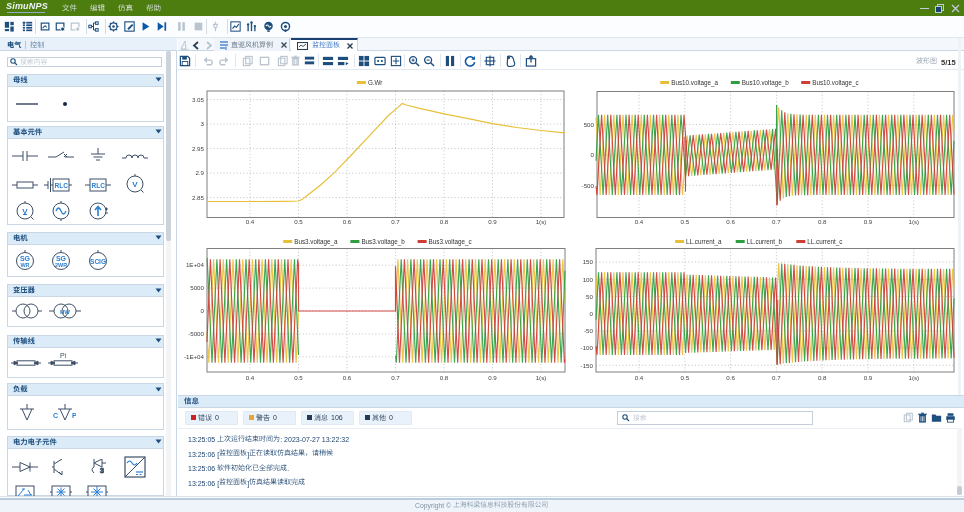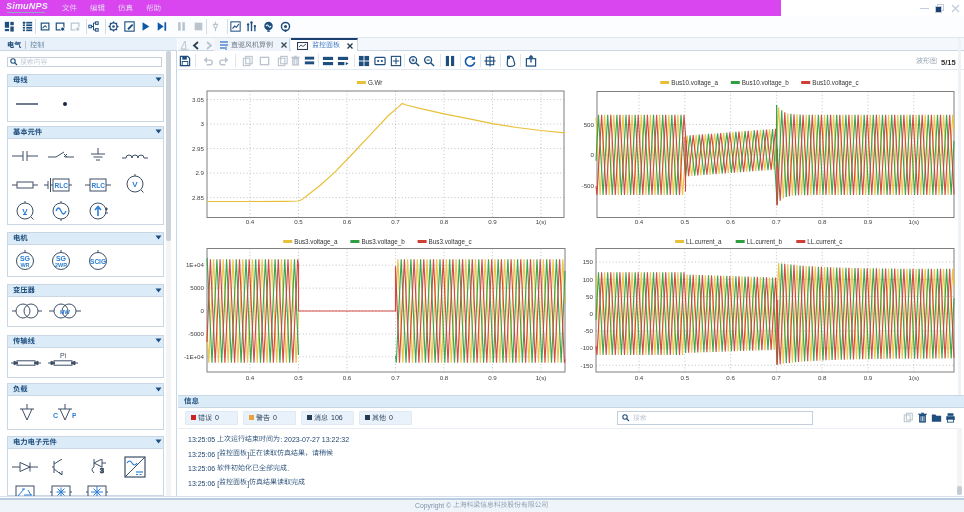--- a/index.html
+++ b/index.html
@@ -96,21 +96,21 @@
       <path id="g84" d="M382 -529V-473H865V-529ZM382 -388V-332H865V-388ZM310 -671V-614H945V-671ZM541 -815C568 -773 599 -717 612 -681L673 -708C659 -743 629 -797 600 -838ZM369 -242V78H428V37H814V75H875V-242ZM428 -19V-186H814V-19ZM260 -835C209 -682 124 -530 33 -432C45 -417 65 -384 72 -369C106 -408 140 -454 171 -504V81H233V-614C266 -679 296 -748 320 -817Z"></path>
       <path id="g85" d="M616 -839V-679H376V-616H616V-460H397V-398H428C468 -288 525 -193 598 -115C515 -53 418 -9 319 17C332 32 348 60 355 78C459 47 559 -2 646 -69C722 -3 813 47 918 79C928 62 947 35 962 21C860 -6 771 -52 697 -112C789 -197 861 -306 903 -443L861 -462L849 -460H682V-616H926V-679H682V-839ZM495 -398H819C781 -302 721 -222 649 -157C582 -224 530 -306 495 -398ZM182 -838V-634H51V-571H182V-344L38 -305L59 -240L182 -277V-5C182 10 177 15 163 15C150 15 107 15 58 14C67 32 77 60 79 76C148 76 188 74 213 64C238 54 249 35 249 -5V-298L371 -335L363 -396L249 -363V-571H362V-634H249V-838Z"></path>
       <path id="g86" d="M111 -801V-442C111 -294 105 -94 36 47C51 54 79 68 91 79C137 -17 157 -143 166 -262H324V-11C324 2 319 7 307 8C294 8 254 8 208 7C216 24 224 53 227 70C292 70 330 69 353 58C377 47 385 26 385 -10V-801ZM172 -740H324V-565H172ZM172 -504H324V-324H170C171 -366 172 -406 172 -443ZM520 -800V-689C520 -617 503 -533 396 -470C408 -460 431 -434 439 -421C556 -492 582 -599 582 -688V-737H761V-566C761 -495 773 -469 833 -469C845 -469 889 -469 902 -469C919 -469 938 -470 949 -474C947 -489 944 -516 943 -533C931 -530 913 -528 901 -528C890 -528 848 -528 837 -528C824 -528 823 -537 823 -565V-800ZM818 -332C784 -251 733 -184 671 -129C609 -186 561 -254 527 -332ZM424 -395V-332H478L467 -328C504 -236 556 -156 622 -90C551 -39 470 -2 387 19C399 34 414 60 421 77C509 50 595 10 669 -47C741 11 825 55 922 81C931 62 949 36 963 22C870 1 788 -37 719 -89C799 -163 864 -259 901 -381L861 -398L850 -395Z"></path>
       <path id="g87" d="M507 -812C466 -656 390 -522 284 -438C297 -425 319 -395 327 -380C440 -476 525 -624 573 -798ZM750 -819 690 -807C735 -614 800 -494 922 -389C932 -409 952 -432 969 -445C856 -536 793 -641 750 -819ZM263 -835C213 -682 128 -530 36 -432C49 -416 69 -382 76 -366C107 -401 137 -441 165 -484V78H232V-598C269 -668 301 -742 327 -816ZM393 -444V-382H528C507 -183 446 -48 305 30C320 42 342 67 351 79C500 -14 569 -159 594 -382H782C768 -123 754 -25 731 -1C722 10 713 12 697 12C679 12 636 11 589 7C600 24 607 51 608 70C654 73 699 73 724 71C752 69 771 62 788 40C819 4 834 -104 848 -412C849 -422 849 -444 849 -444Z"></path>
       <path id="g88" d="M396 -838C384 -794 369 -750 351 -707H65V-644H323C258 -510 165 -385 43 -301C55 -288 76 -264 85 -249C151 -295 208 -352 258 -416V78H324V-122H754V-10C754 5 748 11 731 12C712 12 651 13 582 10C592 29 602 57 605 75C692 75 747 75 778 65C810 54 820 32 820 -9V-521H330C354 -561 376 -602 395 -644H938V-707H422C437 -745 451 -784 463 -822ZM324 -292H754V-181H324ZM324 -350V-460H754V-350Z"></path>
       <path id="g89" d="M95 -797V77H155V-736H309C287 -668 257 -580 225 -506C300 -425 319 -355 319 -299C319 -268 313 -239 298 -228C289 -222 278 -219 266 -219C249 -217 228 -218 204 -220C215 -202 221 -176 222 -160C244 -159 270 -159 290 -161C310 -164 328 -169 341 -179C369 -199 380 -242 380 -294C380 -357 362 -429 287 -514C321 -594 359 -692 389 -773L345 -800L335 -797ZM816 -548V-417H509V-548ZM816 -605H509V-734H816ZM438 78C457 66 487 55 695 -2C693 -17 692 -44 692 -63L509 -18V-358H612C662 -158 759 -4 917 71C927 52 948 26 963 12C880 -21 814 -78 763 -152C820 -185 890 -231 941 -275L897 -321C856 -283 789 -235 733 -201C707 -248 686 -301 671 -358H881V-793H443V-46C443 -6 422 13 408 22C419 35 433 63 438 78Z"></path>
       <path id="g90" d="M329 -808C268 -657 167 -512 53 -423C71 -412 101 -387 115 -375C226 -473 332 -625 399 -788ZM660 -816 595 -789C672 -638 801 -469 906 -375C920 -392 945 -418 962 -432C858 -514 728 -676 660 -816ZM163 10C198 -4 251 -7 786 -41C813 0 836 38 853 70L919 34C869 -56 765 -197 676 -303L614 -274C656 -223 701 -163 743 -104L258 -77C359 -193 458 -347 542 -501L470 -532C389 -366 266 -191 227 -145C191 -99 162 -67 137 -61C147 -41 159 -6 163 10Z"></path>
       <path id="g91" d="M96 -597V-537H701V-597ZM90 -773V-709H818V-27C818 -8 812 -3 793 -2C772 -1 703 0 631 -3C642 18 652 51 655 71C745 71 807 70 841 58C875 46 885 22 885 -27V-773ZM227 -363H563V-166H227ZM162 -423V-32H227V-107H628V-423Z"></path>
     </defs>
   </svg>
-<div class="abs" style="left:0;top:0;width:781px;height:16px;background:#d946ef">
+<div class="abs" style="left:0;top:0;width:964px;height:16px;background:#4d7c0f">
     <div class="abs" style="left:6px;top:1px;font:italic bold 9px &quot;Liberation Sans&quot;,sans-serif;color:#eef3f8;letter-spacing:0.2px">SimuNPS</div>
     <div class="abs" style="left:62px;top:4px">
       <svg class="ct" width="15" height="10" fill="#e8eef5">
         <use href="#g0" transform="translate(0.0,6.6) scale(0.00750)"></use>
         <use href="#g1" transform="translate(7.5,6.6) scale(0.00750)"></use>
       </svg>
     </div>
     <div class="abs" style="left:90px;top:4px">
       <svg class="ct" width="15" height="10" fill="#e8eef5">
         <use href="#g2" transform="translate(0.0,6.6) scale(0.00750)"></use>

